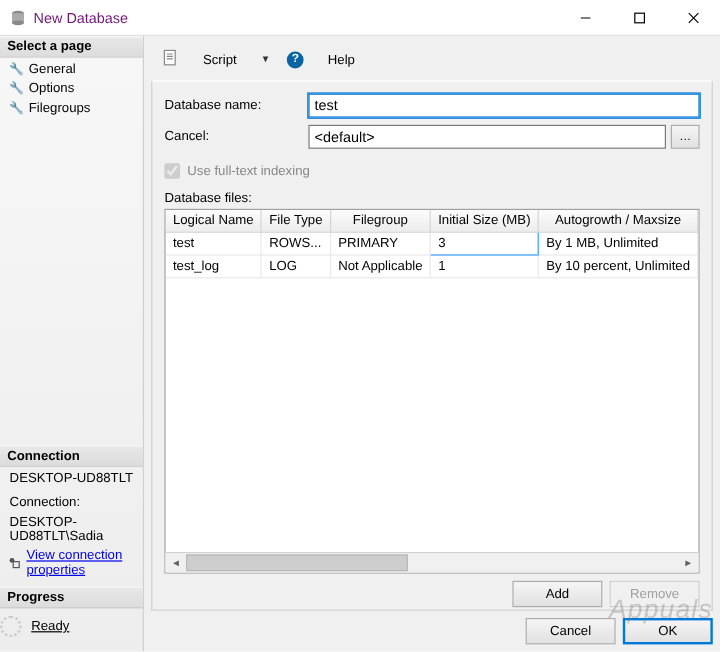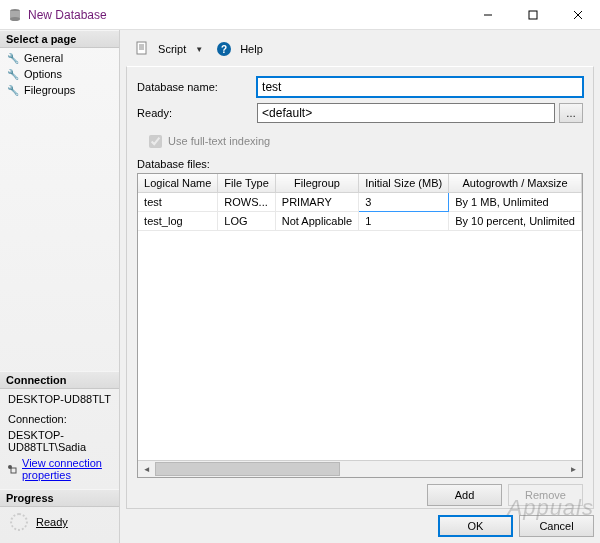--- a/index.html
+++ b/index.html
@@ -109,21 +109,21 @@
   }
   .side-link .icon {
     width: 12px;
     height: 12px;
     margin-left: -14px;
   }
   .progress-ready {
     display: flex;
     align-items: center;
     gap: 8px;
-    padding: 6px 8px 12px 10px;
+    padding: 6px 8px 12px 0;
     text-decoration: underline;
   }
   .progress-spinner {
     width: 18px;
     height: 18px;
     border: 2px dotted #ccc;
     border-radius: 50%;
   }
   .side-spacer {
     flex: 1;
@@ -139,21 +139,21 @@
   }
   .toolbar {
     display: flex;
     align-items: center;
     gap: 4px;
     padding: 2px 4px 6px 4px;
   }
   .tool-btn {
     display: flex;
     align-items: center;
-    gap: 9px;
+    gap: 20px;
     padding: 2px 4px;
     font-size: 11px;
     border: 1px solid transparent;
   }
   .dropdown-arrow {
     font-size: 8px;
     color: #333;
   }
   .help-icon {
     width: 14px;
@@ -206,23 +206,23 @@
     margin-left: 4px;
     border: 1px solid #adadad;
     background: linear-gradient(to bottom, #f5f5f5, #e1e1e1);
     font-size: 10px;
     display: flex;
     align-items: center;
     justify-content: center;
   }
   .checkbox-row {
     display: flex;
-    align-items: flex-start;
+    align-items: center;
     gap: 6px;
-    margin: 6px 0 10px 12px;
+    margin: 6px 0 10px 0;
     color: #888;
   }
   .checkbox-row input { margin: 0; }
   .checkbox-row label { font-size: 11px; }
 
   
   .grid-label {
     font-size: 11px;
     margin-bottom: 3px;
   }
@@ -438,21 +438,21 @@
         <span>Help</span>
       </div>
     </div>
 
     <div class="content">
       <div class="form-row">
         <span class="form-label">Database name:</span>
         <input type="text" class="form-input selected" value="test" style="">
       </div>
       <div class="form-row">
-        <span class="form-label">Ready:</span>
+        <span class="form-label">Cancel:</span>
         <input type="text" class="form-input" value="&lt;default&gt;" style="">
         <div class="browse-btn">…</div>
       </div>
 
       <div class="checkbox-row">
         <input type="checkbox" checked="" disabled="" style="">
         <label>Use full-text indexing</label>
       </div>
 
       <div class="grid-label">Database files:</div>
@@ -495,19 +495,19 @@
         </div>
       </div>
 
       <div class="grid-actions">
         <button class="btn">Add</button>
         <button class="btn disabled">Remove</button>
       </div>
     </div>
 
     <div class="dialog-buttons">
+      <button class="btn">Cancel</button>
       <button class="btn default">OK</button>
-      <button class="btn">Cancel</button>
     </div>
   </div>
 </div>
 
 <div class="watermark">Appuals</div>
 
 </body></html>

